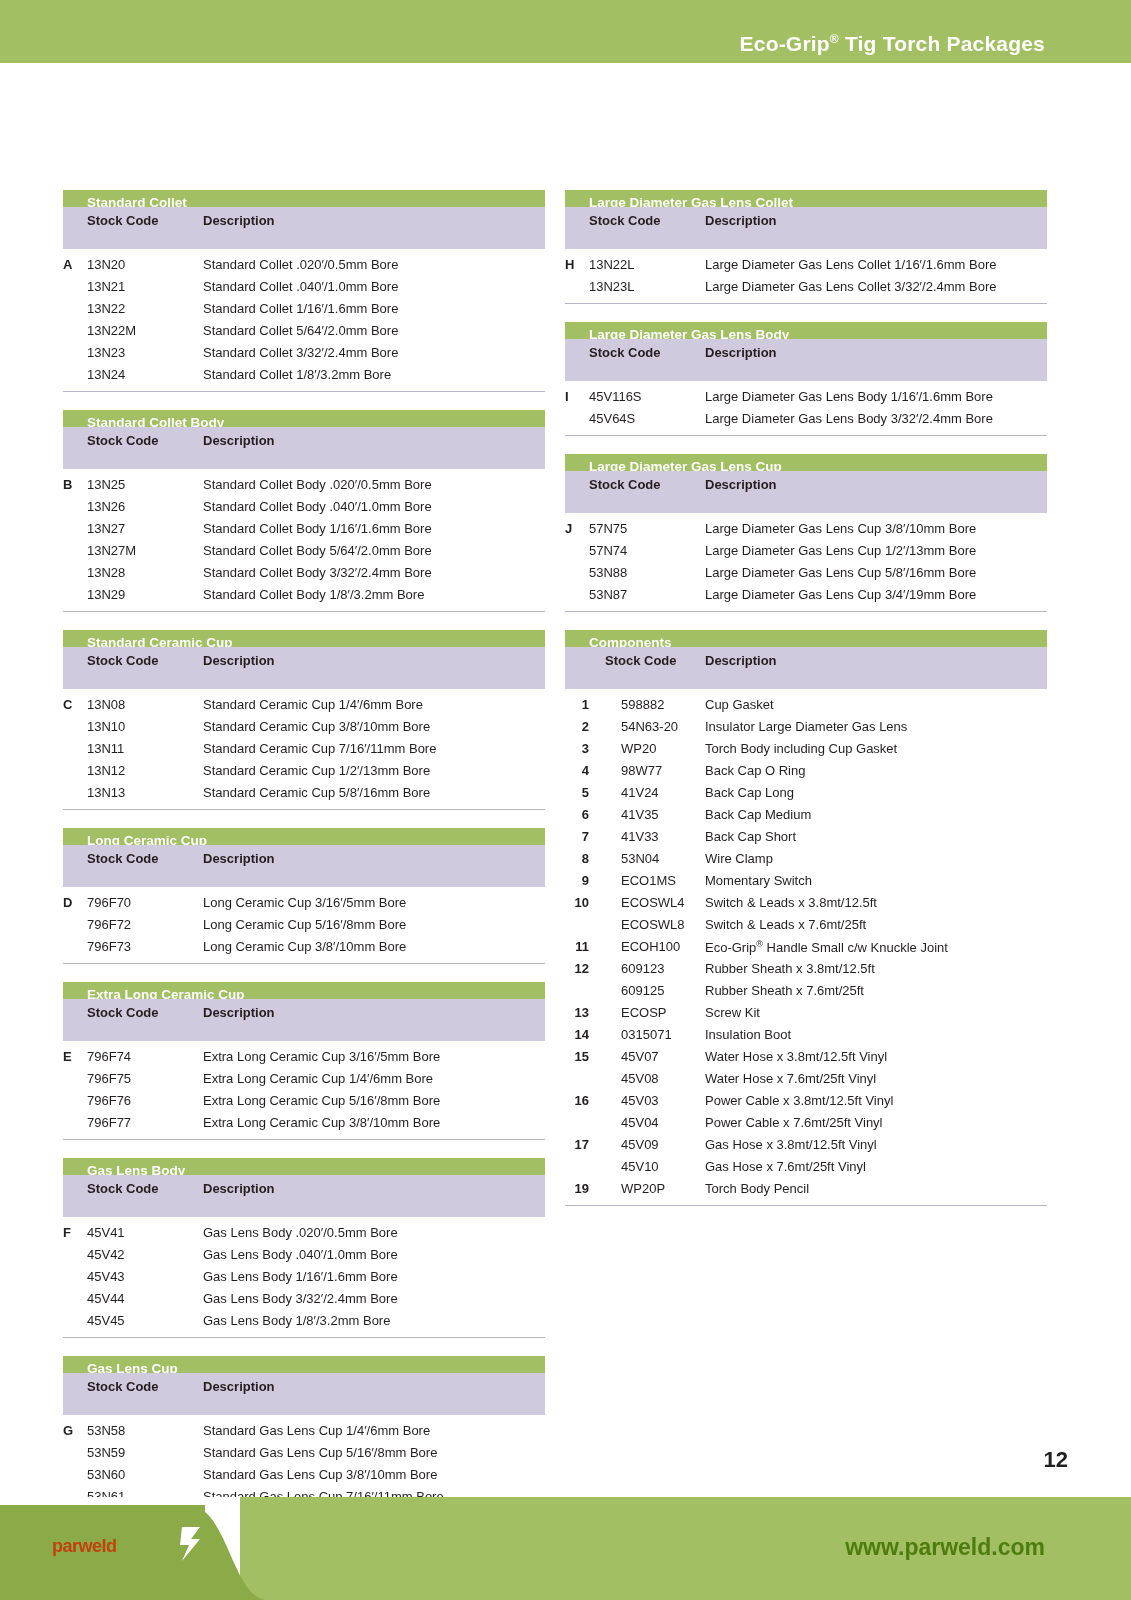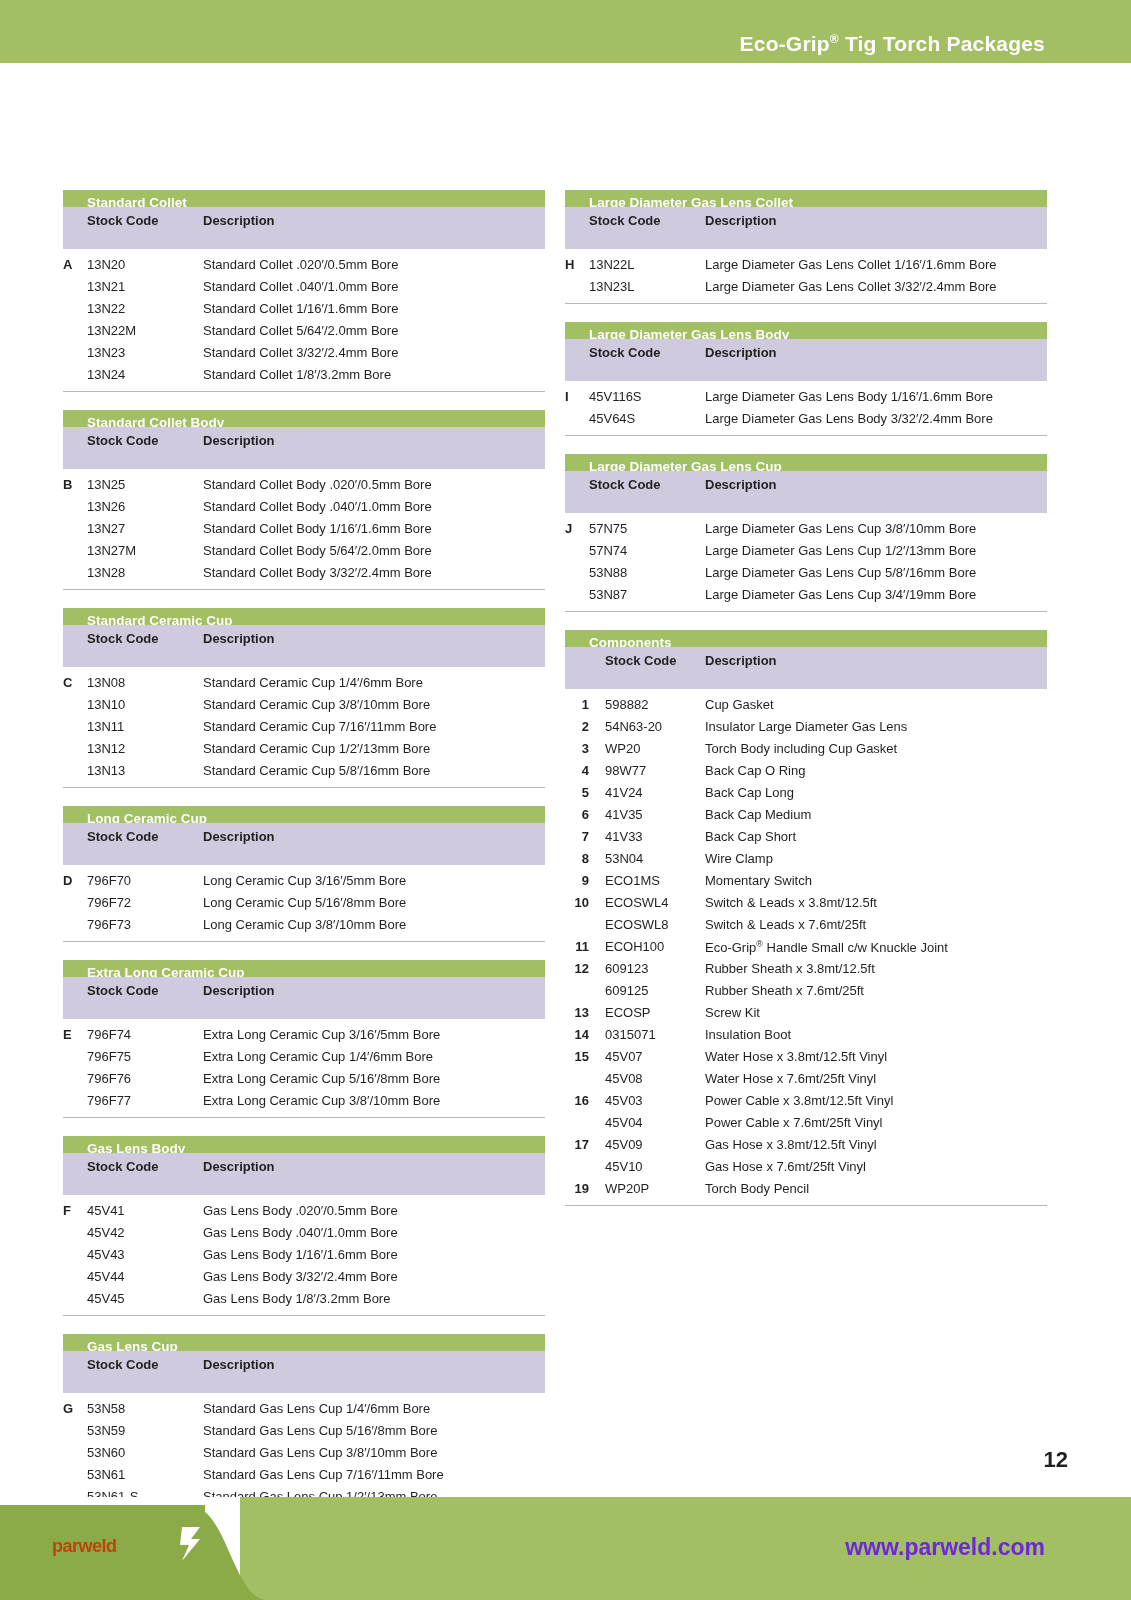--- a/index.html
+++ b/index.html
@@ -87,21 +87,21 @@
     color: #231f20;
     white-space: nowrap;
   }
   .row .c-letter { left: 0; top: 2px; }
   .row .c-code { left: 24px; }
   .row .c-desc { left: 140px; }
   .rows { padding-top: 6px; padding-bottom: 4px; border-bottom: 1px solid #b9b3c9; }
 
   
   .comp .c-letter { left: 0; width: 24px; text-align: right; }
-  .comp .c-code { left: 40px; text-align: center; }
+  .comp .c-code { left: 56px; text-align: center; }
   .comp .c-desc { left: 140px; }
   .comp-head .c-code { left: 40px; }
   .comp-head .c-desc { left: 140px; }
 
   
   .page-number {
     position: absolute;
     right: 63px;
     top: 1447px;
     font-size: 22px;
@@ -155,21 +155,21 @@
     position: absolute;
     left: 178px;
     top: 1527px;
     width: 26px;
     height: 34px;
   }
   .footer-url {
     position: absolute;
     right: 86px;
     top: 1534px;
-    color: #6d28d9;
+    color: #4d7c0f;
     font-size: 23px;
     font-weight: bold;
   }
 </style>
 </head>
 <body>
 
 <div class="header-bar"></div>
 <div class="header-title">
   <span>Eco-Grip</span><sup>®</sup><span> Tig Torch Packages</span>
@@ -239,20 +239,25 @@
         </div>
         <div class="row">
           <span class="c-letter"></span>
           <span class="c-code">13N27M</span>
           <span class="c-desc">Standard Collet Body 5/64′/2.0mm Bore</span>
         </div>
         <div class="row">
           <span class="c-letter"></span>
           <span class="c-code">13N28</span>
           <span class="c-desc">Standard Collet Body 3/32′/2.4mm Bore</span>
+        </div>
+        <div class="row">
+          <span class="c-letter"></span>
+          <span class="c-code">13N29</span>
+          <span class="c-desc">Standard Collet Body 1/8′/3.2mm Bore</span>
         </div>
       </div>
     </div>
     <div class="block">
       <div class="block-title">Standard Ceramic Cup</div>
       <div class="subhead">
         <span class="c-code">Stock Code</span>
         <span class="c-desc">Description</span>
       </div>
       <div class="rows">

